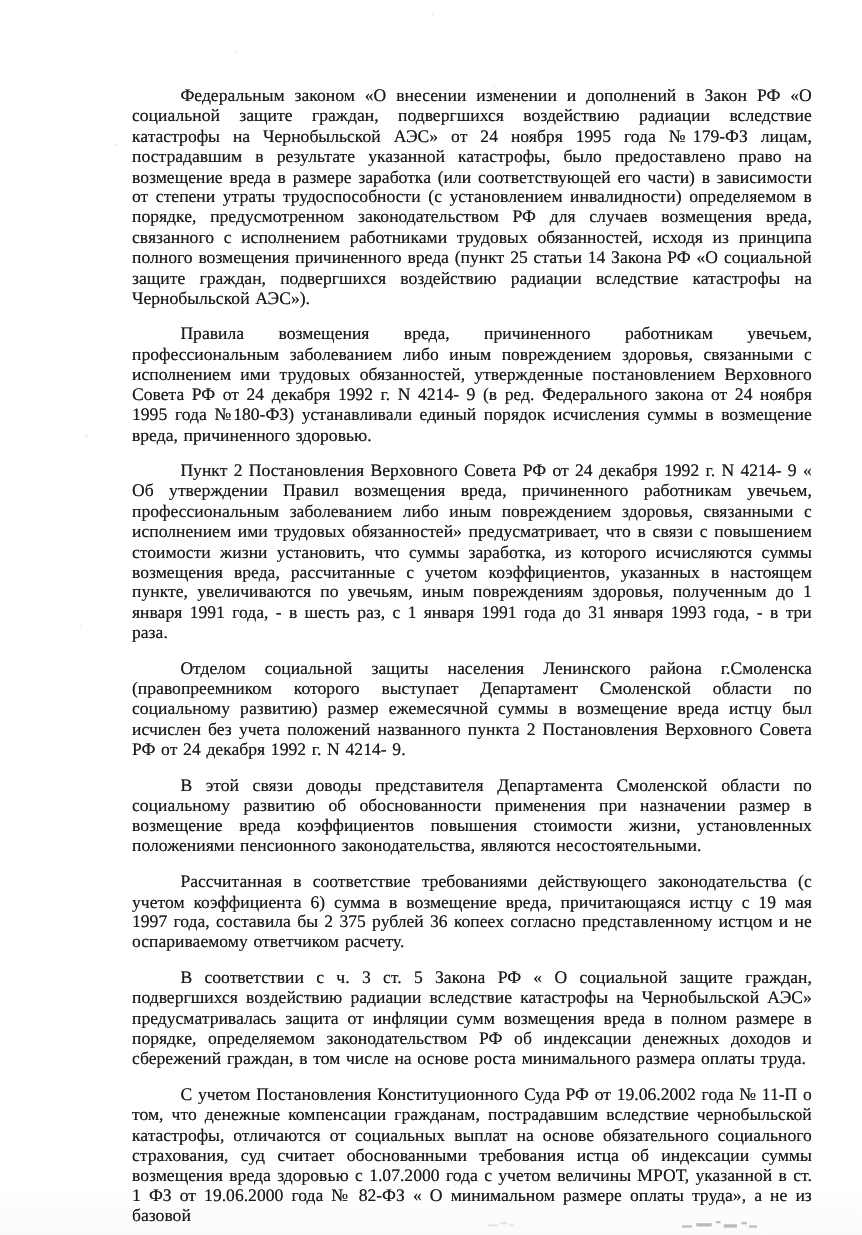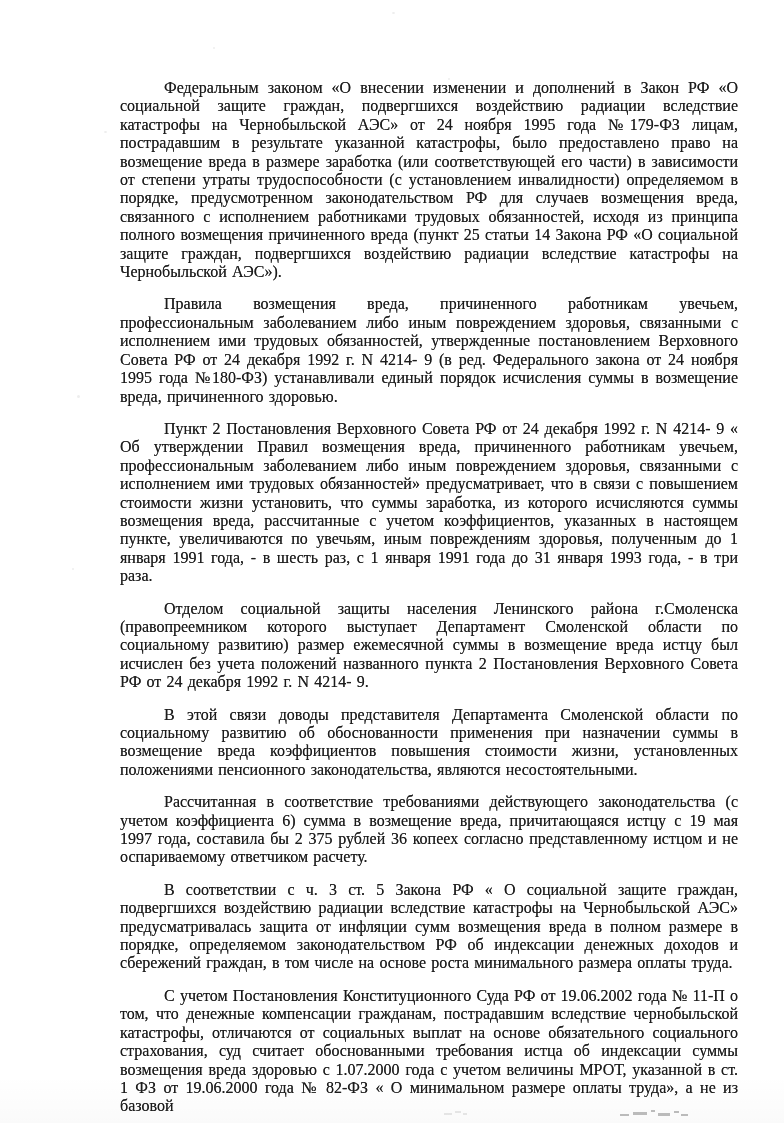--- a/index.html
+++ b/index.html
@@ -64,21 +64,21 @@
 </head>
 <body>
 
 <div class="page">
 
   <div class="textblock">
     <p>Федеральным законом «О внесении изменении и дополнений в Закон РФ «О социальной защите граждан, подвергшихся воздействию радиации вследствие катастрофы на Чернобыльской АЭС» от 24 ноября 1995 года №179-ФЗ лицам, пострадавшим в результате указанной катастрофы, было предоставлено право на возмещение вреда в размере заработка (или соответствующей его части) в зависимости от степени утраты трудоспособности (с установлением инвалидности) определяемом в порядке, предусмотренном законодательством РФ для случаев возмещения вреда, связанного с исполнением работниками трудовых обязанностей, исходя из принципа полного возмещения причиненного вреда (пункт 25 статьи 14 Закона РФ «О социальной защите граждан, подвергшихся воздействию радиации вследствие катастрофы на Чернобыльской АЭС»).</p>
     <p>Правила возмещения вреда, причиненного работникам увечьем, профессиональным заболеванием либо иным повреждением здоровья, связанными с исполнением ими трудовых обязанностей, утвержденные постановлением Верховного Совета РФ от 24 декабря 1992 г. N 4214- 9 (в ред. Федерального закона от 24 ноября 1995 года №180-ФЗ) устанавливали единый порядок исчисления суммы в возмещение вреда, причиненного здоровью.</p>
     <p>Пункт 2 Постановления Верховного Совета РФ от 24 декабря 1992 г. N 4214- 9 « Об утверждении Правил возмещения вреда, причиненного работникам увечьем, профессиональным заболеванием либо иным повреждением здоровья, связанными с исполнением ими трудовых обязанностей» предусматривает, что в связи с повышением стоимости жизни установить, что суммы заработка, из которого исчисляются суммы возмещения вреда, рассчитанные с учетом коэффициентов, указанных в настоящем пункте, увеличиваются по увечьям, иным повреждениям здоровья, полученным до 1 января 1991 года, - в шесть раз, с 1 января 1991 года до 31 января 1993 года, - в три раза.</p>
     <p>Отделом социальной защиты населения Ленинского района г.Смоленска (правопреемником которого выступает Департамент Смоленской области по социальному развитию) размер ежемесячной суммы в возмещение вреда истцу был исчислен без учета положений названного пункта 2 Постановления Верховного Совета РФ от 24 декабря 1992 г. N 4214- 9.</p>
-    <p>В этой связи доводы представителя Департамента Смоленской области по социальному развитию об обоснованности применения при назначении суммы в возмещение вреда коэффициентов повышения стоимости жизни, установленных положениями пенсионного законодательства, являются несостоятельными.</p>
+    <p>В этой связи доводы представителя Департамента Смоленской области по социальному развитию об обоснованности применения при назначении размер в возмещение вреда коэффициентов повышения стоимости жизни, установленных положениями пенсионного законодательства, являются несостоятельными.</p>
     <p>Рассчитанная в соответствие требованиями действующего законодательства (с учетом коэффициента 6) сумма в возмещение вреда, причитающаяся истцу с 19 мая 1997 года, составила бы 2 375 рублей 36 копеех согласно представленному истцом и не оспариваемому ответчиком расчету.</p>
     <p>В соответствии с ч. 3 ст. 5 Закона РФ « О социальной защите граждан, подвергшихся воздействию радиации вследствие катастрофы на Чернобыльской АЭС» предусматривалась защита от инфляции сумм возмещения вреда в полном размере в порядке, определяемом законодательством РФ об индексации денежных доходов и сбережений граждан, в том числе на основе роста минимального размера оплаты труда.</p>
     <p>С учетом Постановления Конституционного Суда РФ от 19.06.2002 года № 11-П о том, что денежные компенсации гражданам, пострадавшим вследствие чернобыльской катастрофы, отличаются от социальных выплат на основе обязательного социального страхования, суд считает обоснованными требования истца об индексации суммы возмещения вреда здоровью с 1.07.2000 года с учетом величины МРОТ, указанной в ст. 1 ФЗ от 19.06.2000 года № 82-ФЗ « О минимальном размере оплаты труда», а не из базовой</p>
   </div>
 
   <div class="speck" style="left:392px; top:12px;  width:3px; height:2px;"></div>
   <div class="speck" style="left:448px; top:78px;  width:2px; height:2px;"></div>
   <div class="speck" style="left:213px; top:47px;  width:2px; height:2px;"></div>
   <div class="speck" style="left:104px; top:131px; width:3px; height:2px;"></div>
   <div class="speck" style="left:77px;  top:395px; width:3px; height:3px;"></div>

